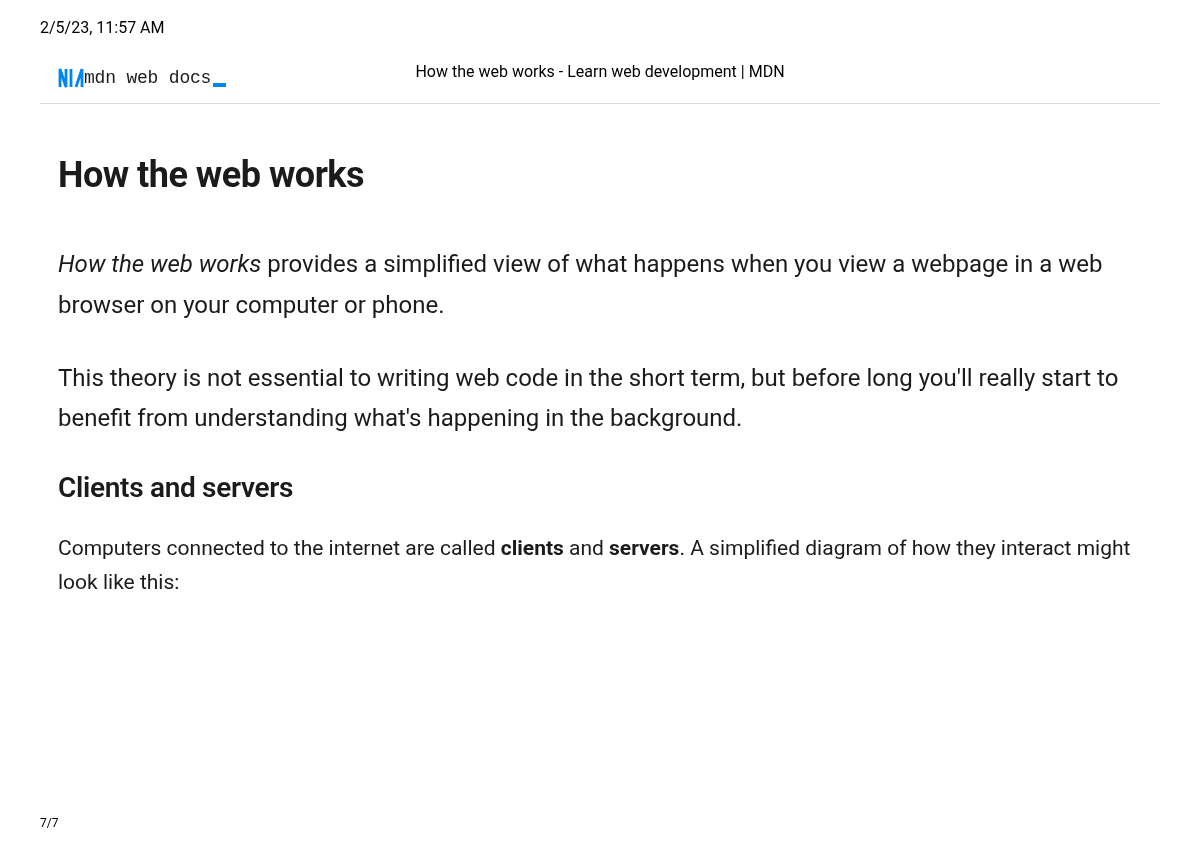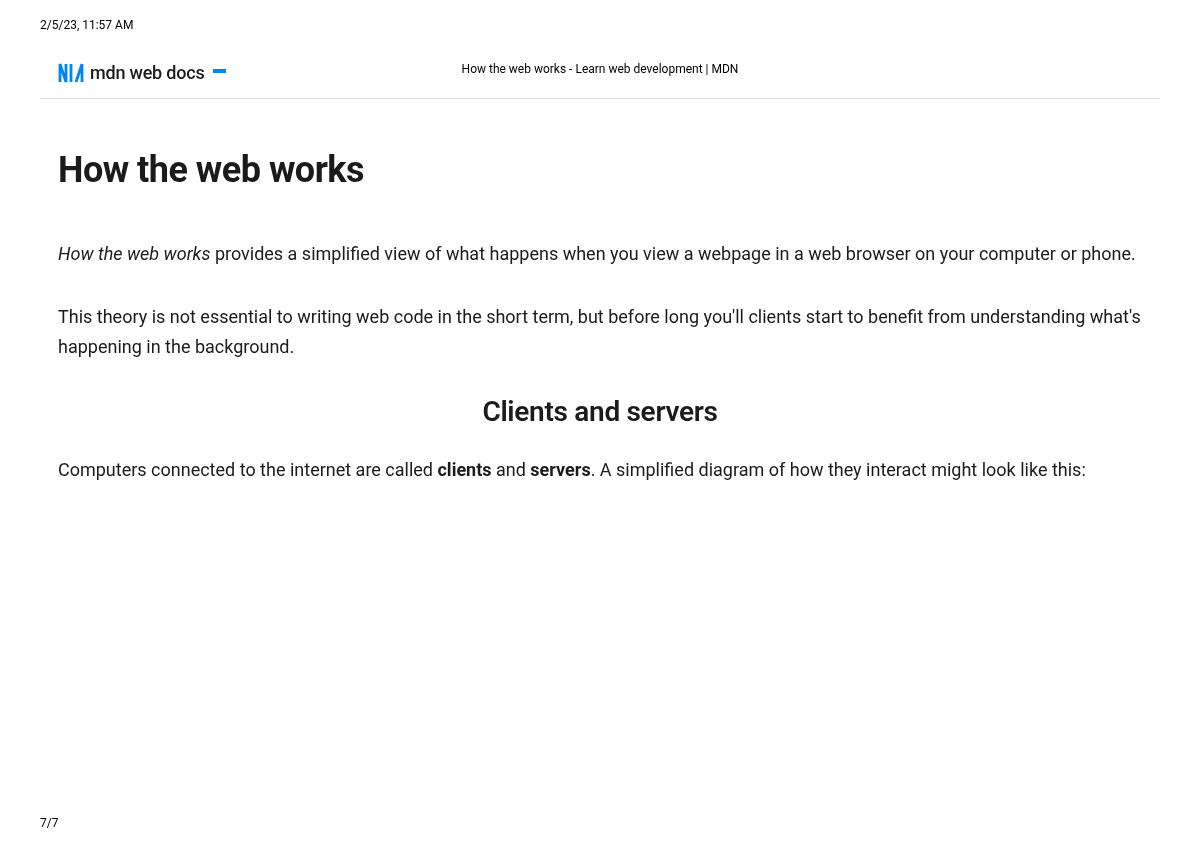--- a/index.html
+++ b/index.html
@@ -12,36 +12,36 @@
       background: #fff;
       color: #1b1b1b;
       width: 1200px;
       height: 848px;
       position: relative;
     }
     .print-header {
       display: flex;
       justify-content: space-between;
       padding: 18px 40px 0 40px;
-      font-size: 12px;
+      font-size: 16px;
       color: #000;
     }
     .print-header-title {
       position: absolute;
       left: 50%;
       transform: translateX(-50%);
       margin-top: 44px;
     }
     .logo-bar-inner {
       padding-left: 18px;
     }
     .logo {
       display: flex;
-      align-items: flex-start;
-      gap: 6px;
+      align-items: center;
+      font-family: Liberation Mono, monospace;
     }
     .logo-mark {
       display: inline-flex;
     }
     .logo-text {
       font-size: 18px;
       font-weight: 500;
       color: #1b1b1b;
       letter-spacing: -0.2px;
     }
@@ -58,39 +58,38 @@
       padding: 50px 58px 0 58px;
     }
     h1 {
       font-size: 36px;
       font-weight: 700;
       color: #1b1b1b;
       margin-bottom: 48px;
       letter-spacing: -0.5px;
     }
     .intro-para {
-      font-size: 18px;
+      font-size: 24px;
       line-height: 1.7;
       color: #1b1b1b;
       margin-bottom: 32px;
     }
     .intro-para em {
       font-style: italic;
     }
     h2 {
       font-size: 28px;
       font-weight: 600;
       color: #1b1b1b;
       margin-top: 28px;
       margin-bottom: 28px;
       letter-spacing: -0.3px;
-      text-align: center;
     }
     .body-para {
-      font-size: 18px;
+      font-size: 21px;
       line-height: 1.6;
       color: #1b1b1b;
     }
     .body-para strong {
       font-weight: 700;
     }
     .print-footer {
       position: absolute;
       bottom: 18px;
       left: 40px;
@@ -128,21 +127,21 @@
 
 <hr class="logo-divider">
 
 <div class="content">
   <h1>How the web works</h1>
 
   <p class="intro-para">
     <em>How the web works</em><span> provides a simplified view of what happens when you view a webpage in a web browser on your computer or phone.</span>
   </p>
 
-  <p class="intro-para">This theory is not essential to writing web code in the short term, but before long you'll clients start to benefit from understanding what's happening in the background.</p>
+  <p class="intro-para">This theory is not essential to writing web code in the short term, but before long you'll really start to benefit from understanding what's happening in the background.</p>
 
   <h2>Clients and servers</h2>
 
   <p class="body-para">
     <span>Computers connected to the internet are called </span><strong>clients</strong><span> and </span><strong>servers</strong><span>. A simplified diagram of how they interact might look like this:</span>
   </p>
 </div>
 
 <div class="print-footer">
   <span>7/7</span>

